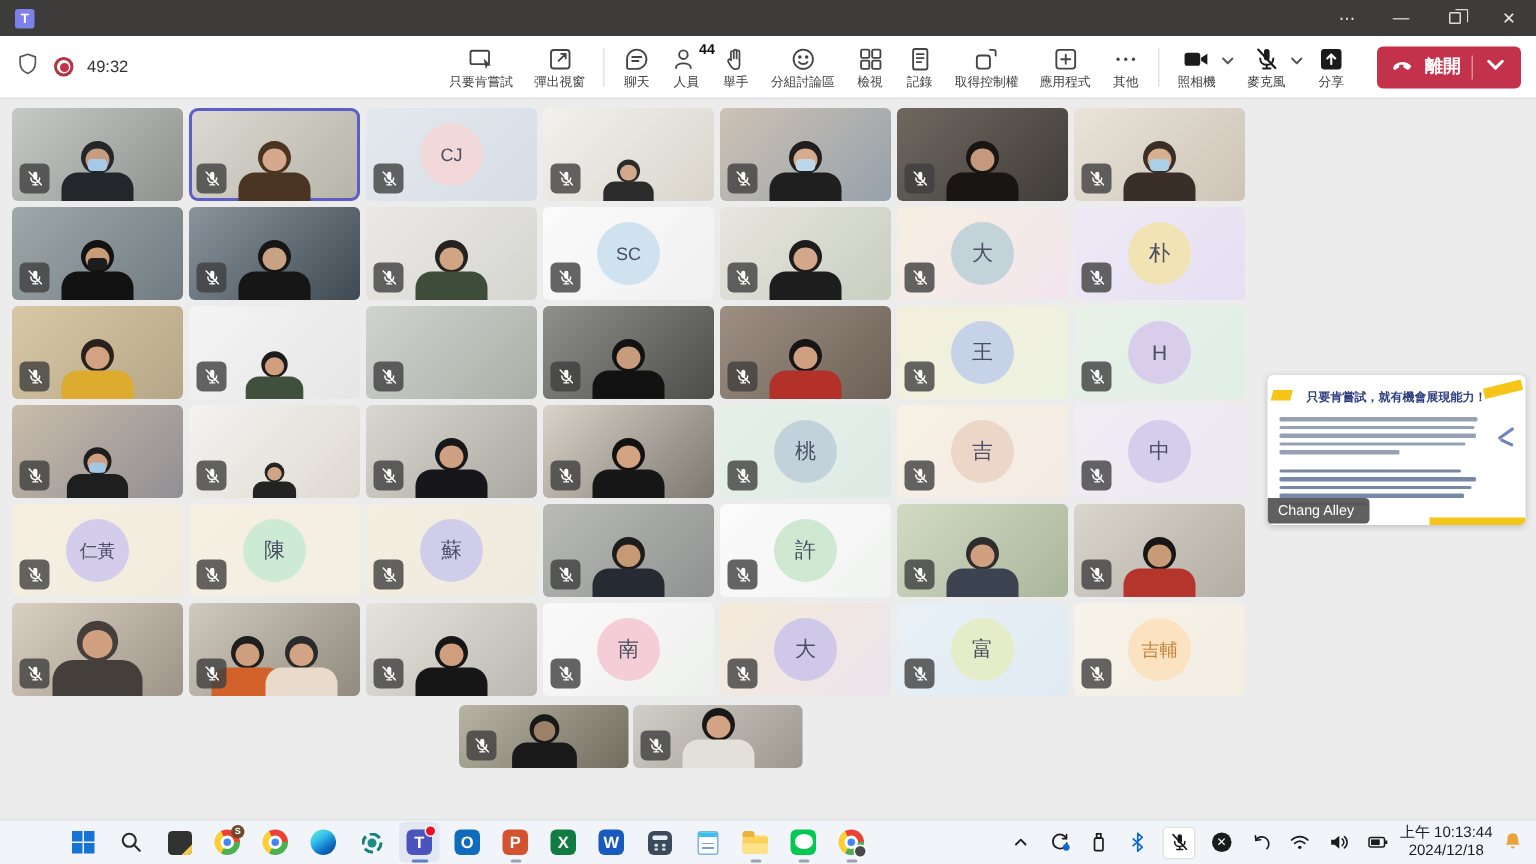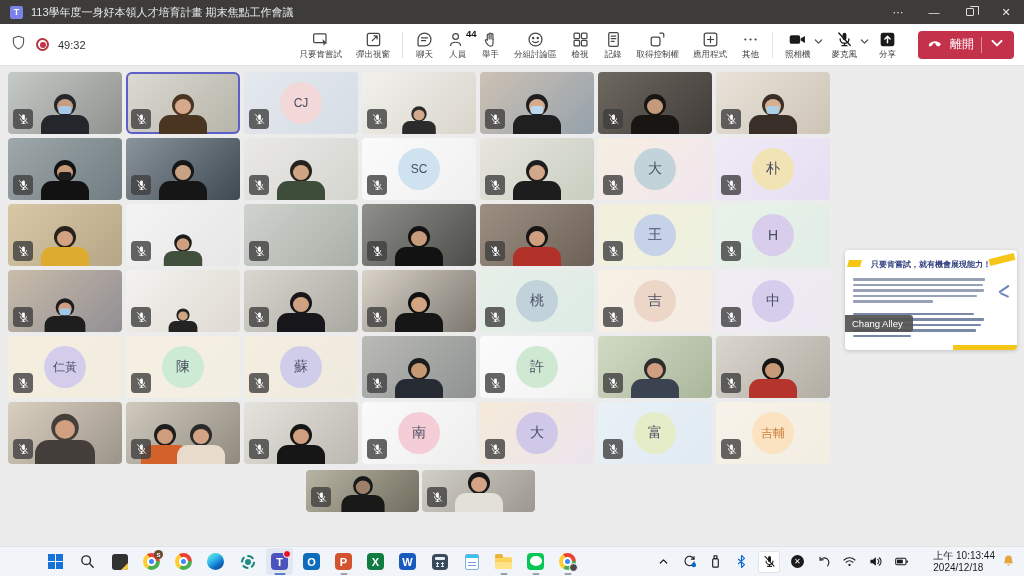--- a/index.html
+++ b/index.html
@@ -33,21 +33,21 @@
     gap:1px;padding:2px 7px;cursor:default;}
   .tb-ic{position:relative;height:19px;display:flex;align-items:center;justify-content:center;}
   .tb-ic svg{width:19px;height:19px;}
   .tb-badge{position:absolute;left:18px;top:-2px;font-size:9.5px;font-weight:bold;color:#111;}
   .tb-lb{font-size:8.5px;color:#424242;white-space:nowrap;line-height:1;}
   .tb-sep{width:1px;height:26px;background:#e2e2e2;margin:0 5px;}
   .devgrp{display:flex;align-items:flex-start;}
   .chev{margin:5px 1px 0 -5px;}
   .chev svg{width:11px;height:11px;}
   .leave-btn{display:flex;align-items:center;background:#c4314b;color:#fff;border-radius:4px;
-    height:28px;padding:0 9px;margin-left:14px;gap:7px;font-size:12px;font-weight:normal;}
+    height:28px;padding:0 9px;margin-left:14px;gap:7px;font-size:12px;font-weight:bold;}
   .leave-btn svg{width:16px;height:16px;}
   .leave-sep{width:1px;height:16px;background:rgba(255,255,255,.45);}
 
   
   .stage{position:absolute;top:66px;left:0;right:0;bottom:30px;background:#ececec;}
   .tile{position:absolute;border-radius:4px;overflow:hidden;}
   .tile.active{box-shadow:inset 0 0 0 2px #5b5fc7;border-radius:6px;}
   .av{position:absolute;left:50%;top:50%;transform:translate(-50%,-50%);width:42px;height:42px;
     border-radius:50%;display:flex;align-items:center;justify-content:center;color:#4a4f63;}
   .micb{position:absolute;left:5px;bottom:5px;width:20px;height:20px;border-radius:4px;
@@ -68,21 +68,21 @@
   .ymark{position:absolute;background:#f5c518;}
   .y1{left:3px;top:10px;width:13px;height:7px;transform:skewX(-14deg);}
   .y2{right:2px;top:6px;width:26px;height:7px;transform:rotate(-14deg);}
   .y3{right:0;bottom:0;width:64px;height:5px;}
   .scribbles{position:absolute;left:8px;right:26px;top:28px;}
   .scribbles .ln{height:2.5px;border-radius:1px;margin-bottom:3px;}
   .doodle{position:absolute;right:5px;top:34px;width:16px;height:16px;}
   .doodle i{position:absolute;display:block;background:#6c84b8;}
   .doodle i:nth-child(1){width:12px;height:2px;transform:rotate(-35deg);top:4px;left:2px;}
   .doodle i:nth-child(2){width:9px;height:2px;transform:rotate(25deg);top:10px;left:4px;}
-  .presenter-tag{position:absolute;left:0;bottom:18px;background:rgba(82,82,82,.92);color:#fff;
+  .presenter-tag{position:absolute;left:0;bottom:1px;background:rgba(82,82,82,.92);color:#fff;
     font-size:9.5px;padding:3px 10px 3px 7px;border-radius:0 3px 3px 0;}
 
   
   .taskbar{position:absolute;bottom:0;left:0;right:0;height:30px;background:#f1f4f9;
     border-top:1px solid #dfe3e8;display:flex;align-items:center;padding-left:42px;}
   .task-center{display:flex;align-items:center;gap:5px;}
   .tkbtn{width:27px;height:27px;border-radius:4px;display:flex;align-items:center;justify-content:center;
     position:relative;}
   .tkbtn.activeapp{background:#e2e7f2;}
   .runline{position:absolute;bottom:0px;left:50%;transform:translateX(-50%);width:7px;height:2.5px;
@@ -125,32 +125,31 @@
     border-radius:2px 2px 0 0;}
   .folder::after{content:"";position:absolute;bottom:0;left:0;right:0;height:7px;background:#ffe28a;border-radius:1px;}
   .lineic{position:relative;width:17px;height:17px;background:#06c755;border-radius:4px;}
   .lineic::after{content:"";position:absolute;left:2.5px;right:2.5px;top:3px;bottom:4.5px;background:#fff;border-radius:50%;}
   .tray{margin-left:auto;display:flex;align-items:center;gap:8px;}
   .trbtn{display:flex;align-items:center;justify-content:center;width:18px;height:20px;}
   .trbtn svg{width:15px;height:15px;}
   .trbtn.boxed{background:#fff;border:1px solid #e2e2e2;border-radius:3px;width:22px;height:22px;}
   .xcirc{width:13px;height:13px;background:#1b1b1b;border-radius:50%;color:#fff;font-size:8px;
     display:flex;align-items:center;justify-content:center;}
-  .clock{text-align:left;font-size:10px;color:#1b1b1b;line-height:12px;margin-left:23px;white-space:nowrap;}
+  .clock{text-align:center;font-size:10px;color:#1b1b1b;line-height:12px;margin-left:6px;white-space:nowrap;}
   .bellwrap{margin:0 8px 0 6px;display:flex;align-items:center;}
   .bellwrap svg{width:15px;height:15px;}
 </style>
 </head>
 <body>
 
 <div class="screen">
 
   <div class="titlebar">
     <span class="tlogo">T</span>
-    <span class="t-title">113學年度一身好本領人才培育計畫 期末焦點工作會議</span>
     <div class="t-controls">
       <span class="wbtn">⋯</span>
       <span class="wbtn">—</span>
       <span class="wbtn">
           <span class="restore"></span>
         </span>
       <span class="wbtn">✕</span>
     </div>
   </div>
 

